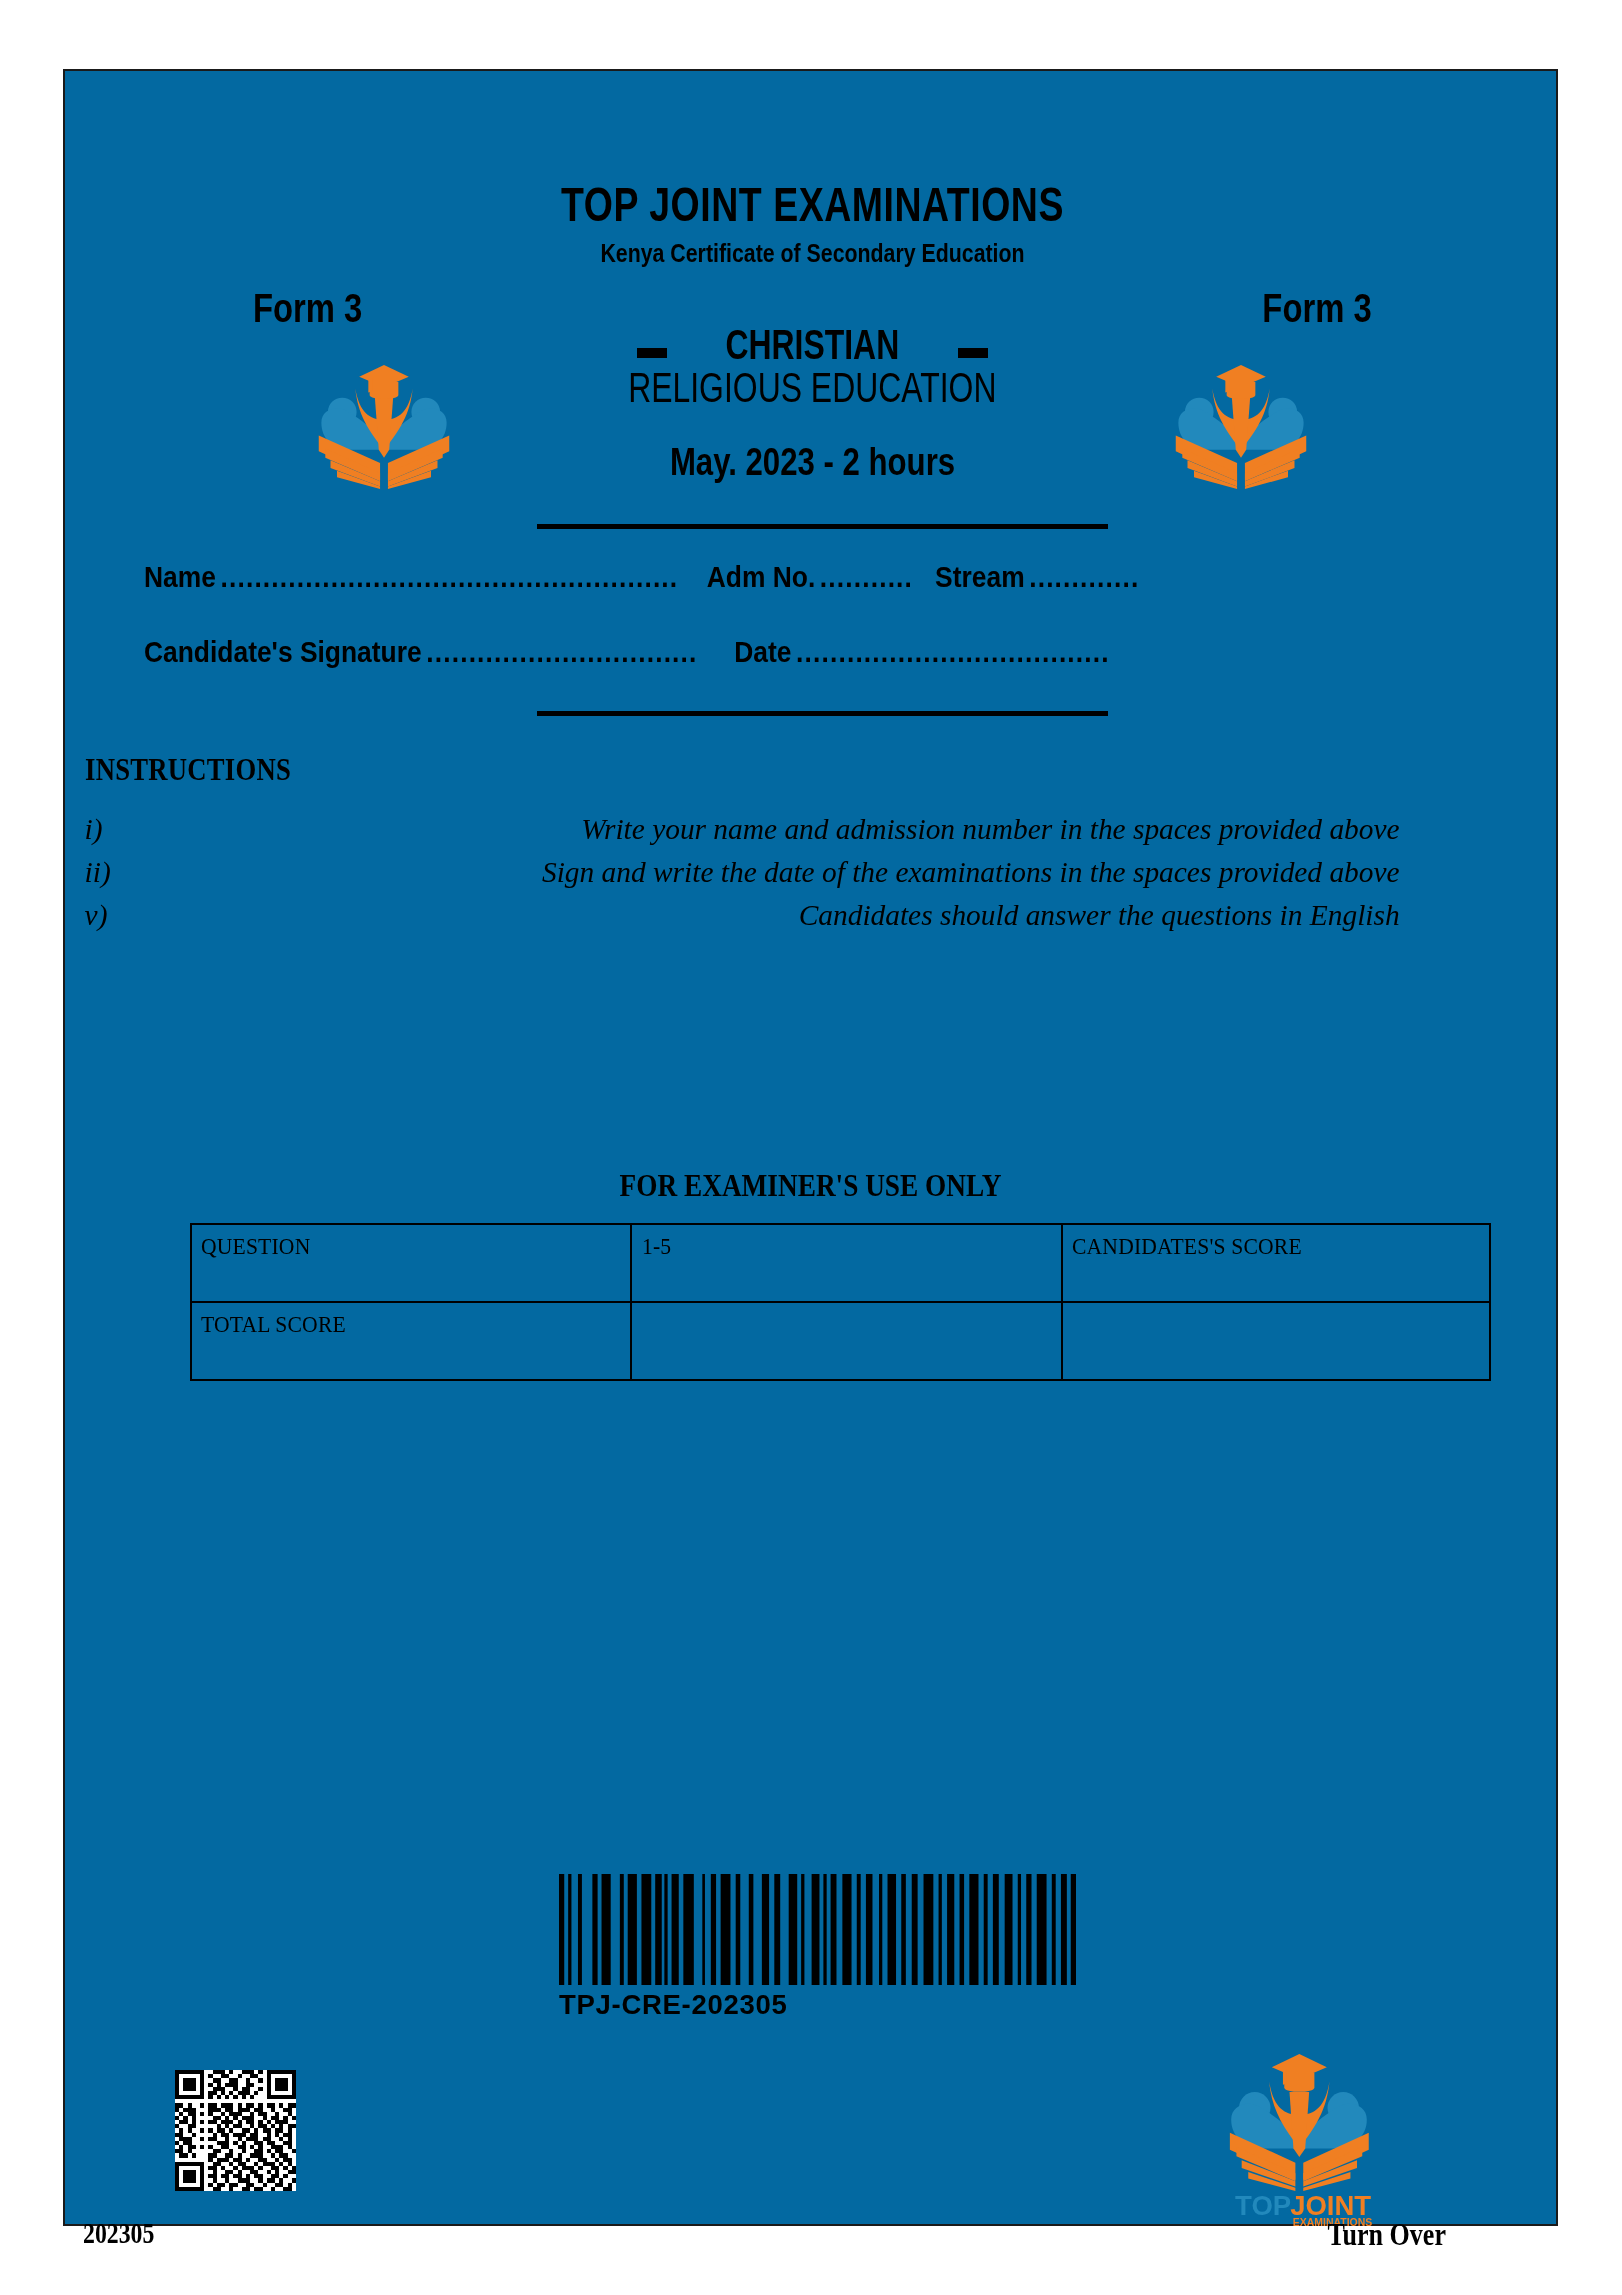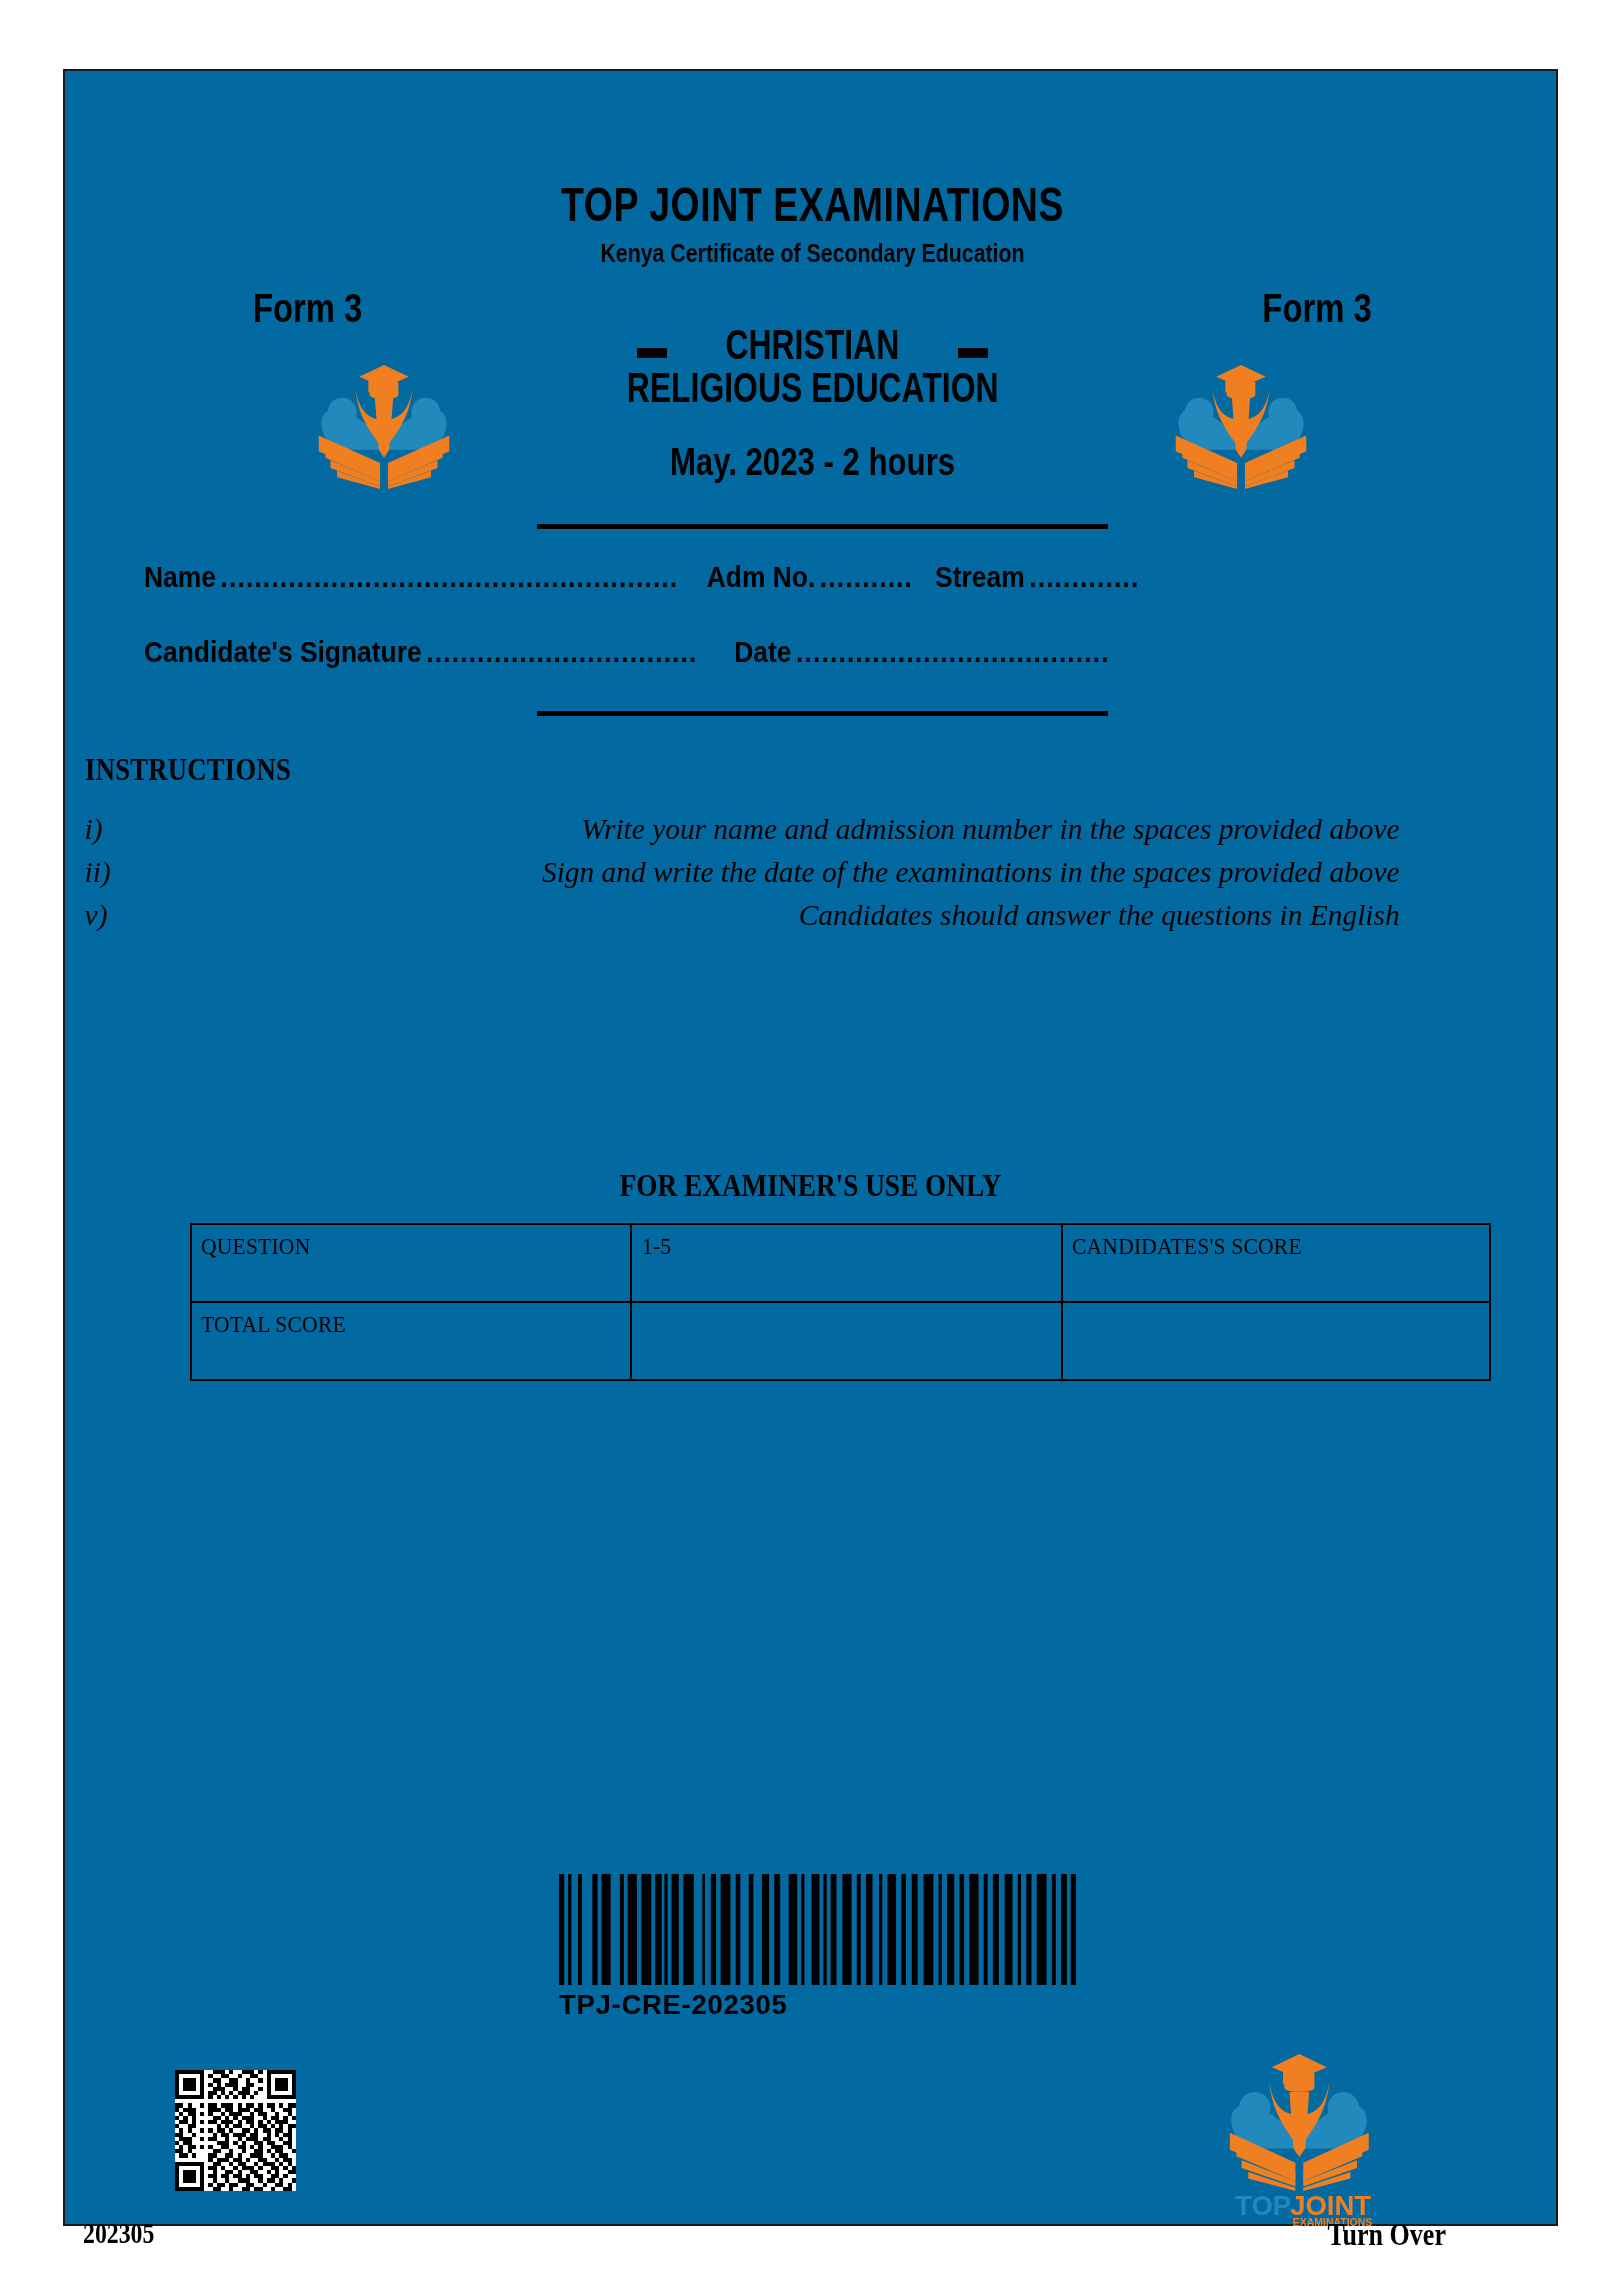--- a/index.html
+++ b/index.html
@@ -103,21 +103,21 @@
     margin: 0 31px;
     position: relative;
     top: 5.2px;
   }
   .subject-line2 {
     position: absolute;
     left: 0; right: 0;
     top: 84px;
     text-align: center;
     font-family: "Liberation Sans", sans-serif;
-    font-weight: 700;
+    font-weight: 400;
     font-size: 42px;
     white-space: nowrap;
   }
   .subject-line2 .subj {
     display: inline-block;
     transform: scaleX(0.76);
     transform-origin: center;
   }
 
   

